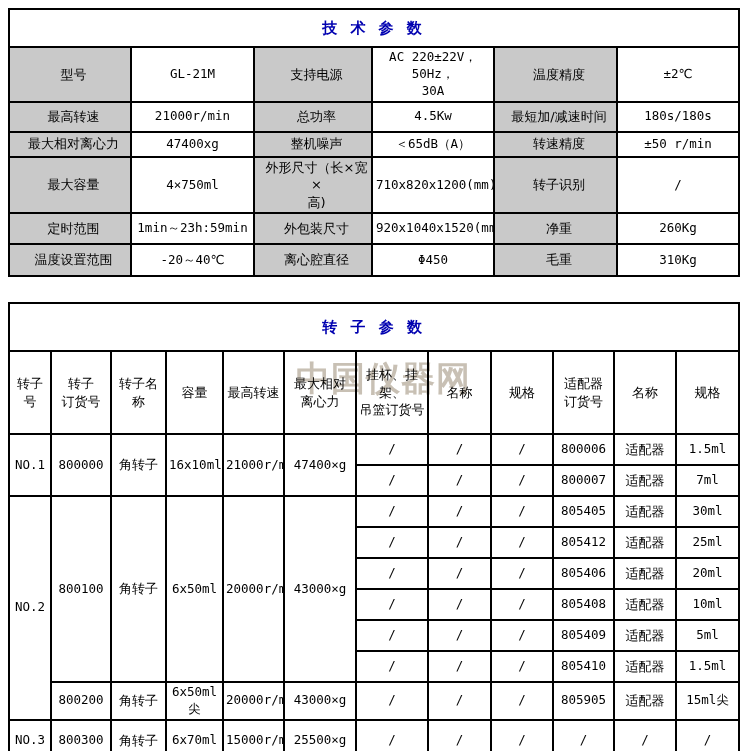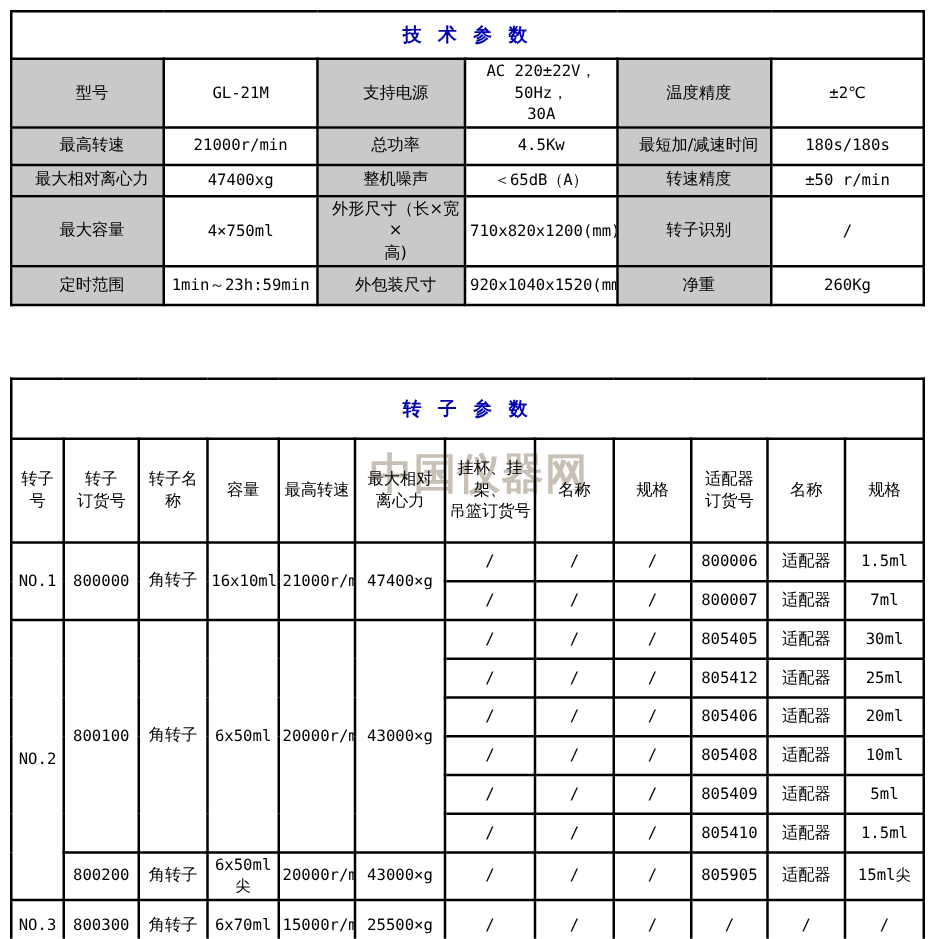--- a/index.html
+++ b/index.html
@@ -75,20 +75,28 @@
       <td class="val">/</td>
     </tr>
     <tr style="height:31px">
       <td class="lbl">定时范围</td>
       <td class="val">1min～23h:59min</td>
       <td class="lbl">外包装尺寸</td>
       <td class="val">920x1040x1520(mm)</td>
       <td class="lbl">净重</td>
       <td class="val">260Kg</td>
     </tr>
+    <tr style="height:32px">
+      <td class="lbl">温度设置范围</td>
+      <td class="val">-20～40℃</td>
+      <td class="lbl">离心腔直径</td>
+      <td class="val">Φ450</td>
+      <td class="lbl">毛重</td>
+      <td class="val">310Kg</td>
+    </tr>
   </tbody>
     </table>
 
   <table class="rotor">
     <colgroup>
       <col style="width:42px">
         <col style="width:60px">
         <col style="width:55px">
       <col style="width:57px">
         <col style="width:61px">

